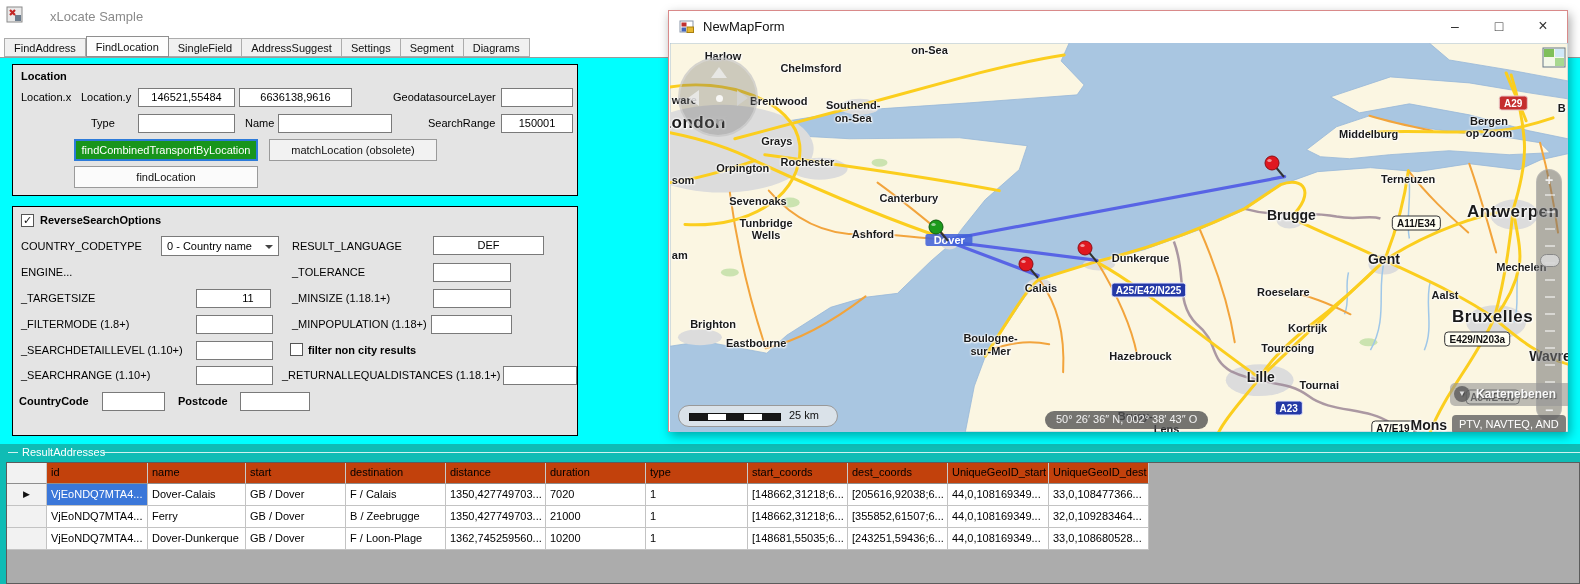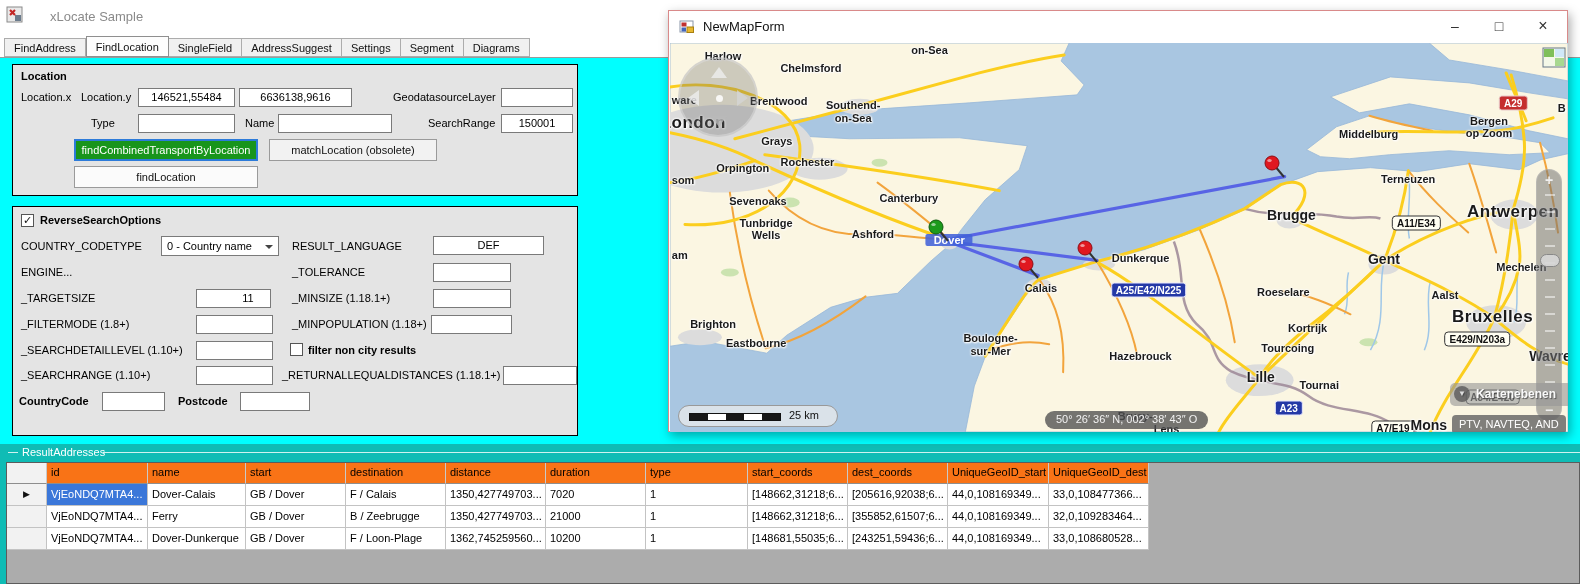--- a/index.html
+++ b/index.html
@@ -41,21 +41,21 @@
   .results { position:absolute; left:0; top:444px; width:100%; height:140px; background:#0FBCB5; }
   .res-label { position:absolute; left:22px; top:2px; font-size:11px; color:#fff; }
   .etch { position:absolute; height:1px; background:rgba(255,255,255,.8); top:8px; }
   .grid { position:absolute; left:6px; top:18px; right:0; bottom:0; background:#ACACAC;
           border:1px solid #5c5c5c; overflow:hidden; }
   .grow { display:flex; height:22px; }
   .ghead-row { display:flex; height:21px; }
   .gcell { flex:0 0 auto; border-right:1px solid #C3C3C3; border-bottom:1px solid #C3C3C3;
            background:#fff; font-size:11px; line-height:20px; padding:0 4px;
            overflow:hidden; white-space:nowrap; color:#000; }
-  .ghead-row .gcell { background:#f97316; border-right:1px solid #C9C9C9; border-bottom:1px solid #8E8E8E; line-height:19px; }
+  .ghead-row .gcell { background:#c2410c; border-right:1px solid #C9C9C9; border-bottom:1px solid #8E8E8E; line-height:19px; }
   .gsel { width:40px; background:#F2F2F2 !important; text-align:center; padding:0; font-size:9px; color:#111; }
   .cur { background:#3B77D9 !important; color:#fff; }
 
   
   .mapwin { position:absolute; left:668px; top:10px; width:900px; height:422px; background:#fff;
             border:1px solid #D98A8A; box-shadow:2px 4px 10px rgba(0,0,0,.35); }
   .map-titlebar { position:absolute; left:0; top:0; width:100%; height:32px; background:#fff; }
   .map-title { position:absolute; left:34px; top:8px; font-size:13px; color:#111; }
   .map-icon { position:absolute; left:10px; top:8px; width:16px; height:16px; }
   .wbtn { position:absolute; top:1px; width:44px; height:29px; text-align:center; line-height:28px;

